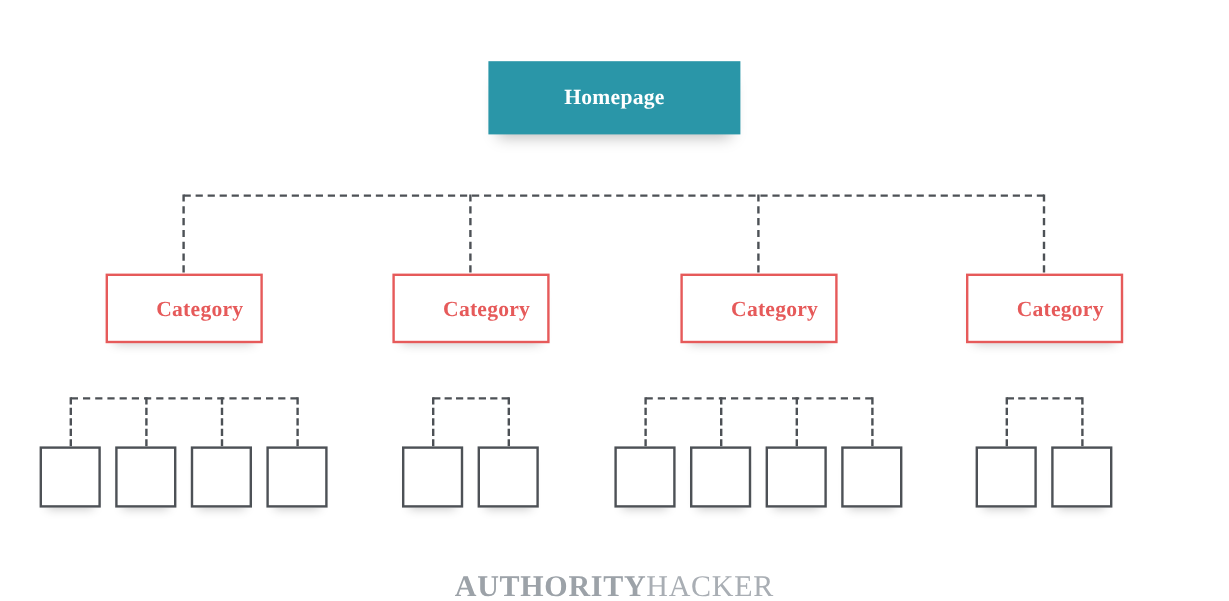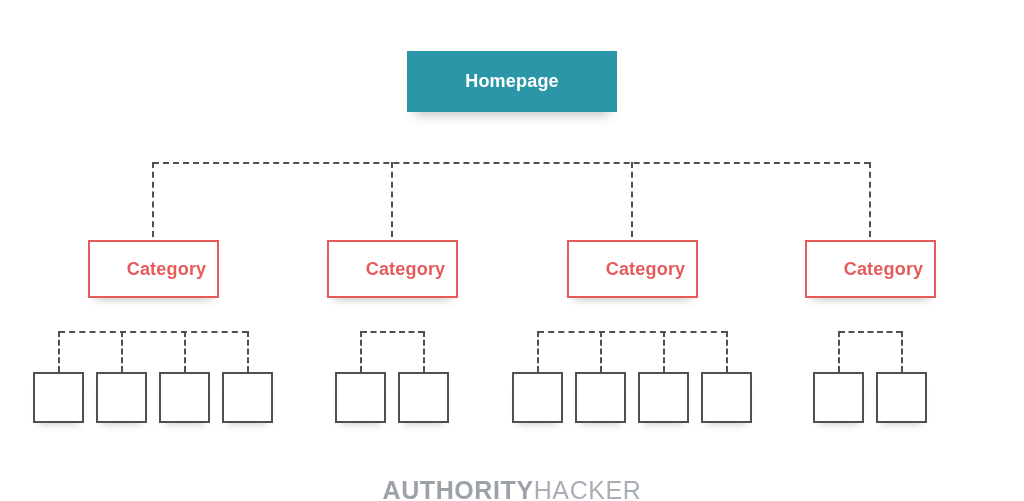--- a/index.html
+++ b/index.html
@@ -7,31 +7,31 @@
     --root-text:#ffffff;
     --accent:#e65a5a;
     --line:#4d5156;
     --sq-border:#4d5156;
     --logo-bold:#9ca2a8;
     --logo-light:#a9aeb4;
   }
   html,body{margin:0;padding:0;background:#ffffff;}
   .canvas{
     position:relative;width:1024px;height:501px;background:#ffffff;overflow:hidden;
-    font-family:Liberation Sans, sans-serif;
+    font-family:Liberation Serif, serif;
   }
   .node{position:absolute;box-sizing:border-box;display:flex;align-items:center;justify-content:center;}
   .root-box{
     left:407px;top:51px;width:210px;height:61px;
     background:var(--root-fill);color:var(--root-text);
     font-size:18px;font-weight:700;letter-spacing:.2px;
     box-shadow:0 10px 12px -8px rgba(0,0,0,.28);
   }
   .cat-box{
-    top:240px;width:131px;height:58px;background:#ffffff;
+    top:228px;width:131px;height:58px;background:#ffffff;
     border:2px solid var(--accent);color:var(--accent);
     font-size:18px;font-weight:700;letter-spacing:.2px;
     box-shadow:0 8px 9px -7px rgba(0,0,0,.25);
     padding-left:26px;
   }
   .square{
     top:372px;width:51px;height:51px;background:#ffffff;
     border:2px solid var(--sq-border);
     box-shadow:0 7px 8px -6px rgba(0,0,0,.22);
   }

